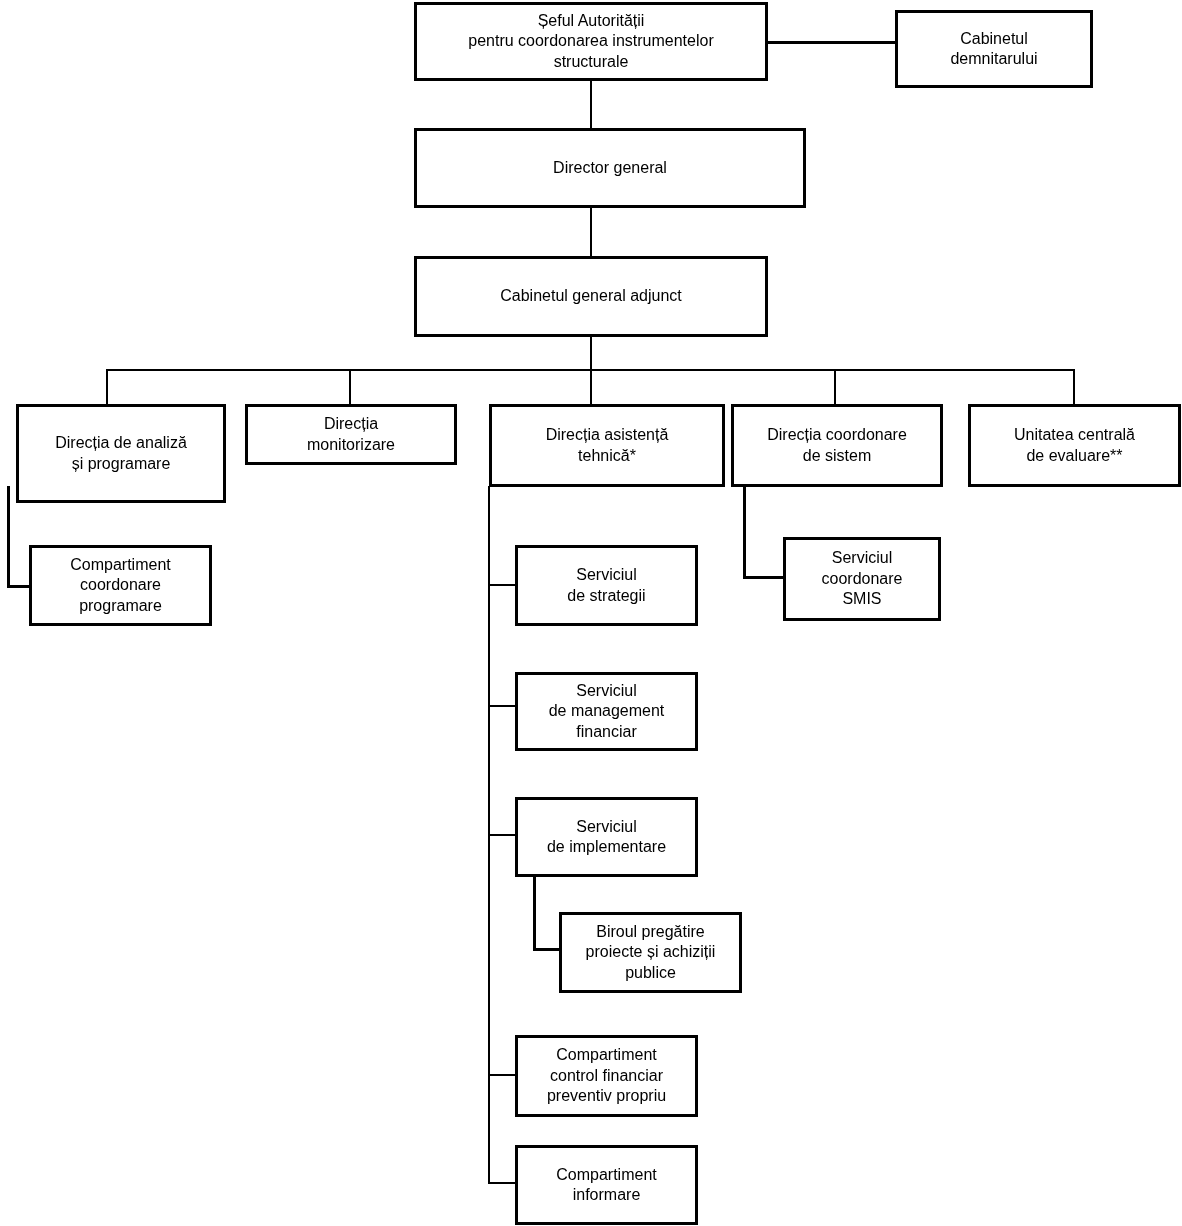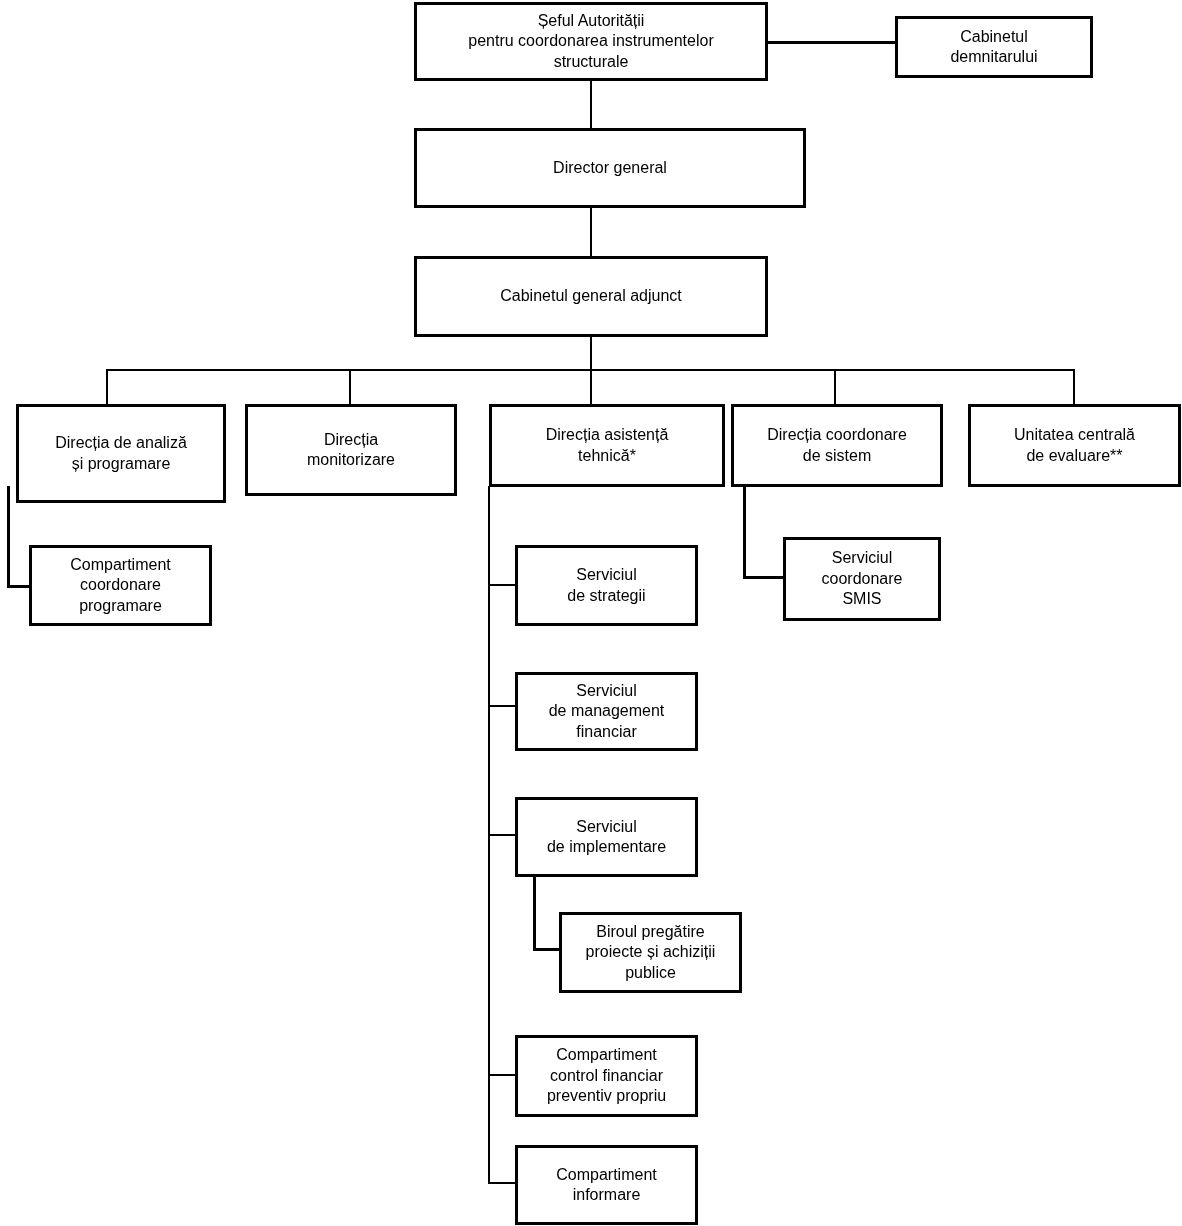--- a/index.html
+++ b/index.html
@@ -68,39 +68,39 @@
 
   <div class="line" style="left:743px;top:486px;width:3px;height:93px"></div>
   <div class="line" style="left:743px;top:576px;width:42px;height:3px"></div>
 
   <div class="box" style="left:414px;top:2px;width:354px;height:79px">
     <span>Șeful Autorității
 pentru coordonarea instrumentelor
 structurale</span>
   </div>
 
-  <div class="box" style="left:895px;top:16px;width:198px;height:62px">
+  <div class="box" style="left:895px;top:10px;width:198px;height:78px">
     <span>Cabinetul
 demnitarului</span>
   </div>
 
   <div class="box" style="left:414px;top:128px;width:392px;height:80px">
     <span>Director general</span>
   </div>
 
   <div class="box" style="left:414px;top:256px;width:354px;height:81px">
     <span>Cabinetul general adjunct</span>
   </div>
 
   <div class="box" style="left:16px;top:404px;width:210px;height:99px">
     <span>Direcția de analiză
 și programare</span>
   </div>
 
-  <div class="box" style="left:245px;top:404px;width:212px;height:92px">
+  <div class="box" style="left:245px;top:404px;width:212px;height:61px">
     <span>Direcția
 monitorizare</span>
   </div>
 
   <div class="box" style="left:489px;top:404px;width:236px;height:83px">
     <span>Direcția asistență
 tehnică*</span>
   </div>
 
   <div class="box" style="left:968px;top:404px;width:213px;height:83px">

